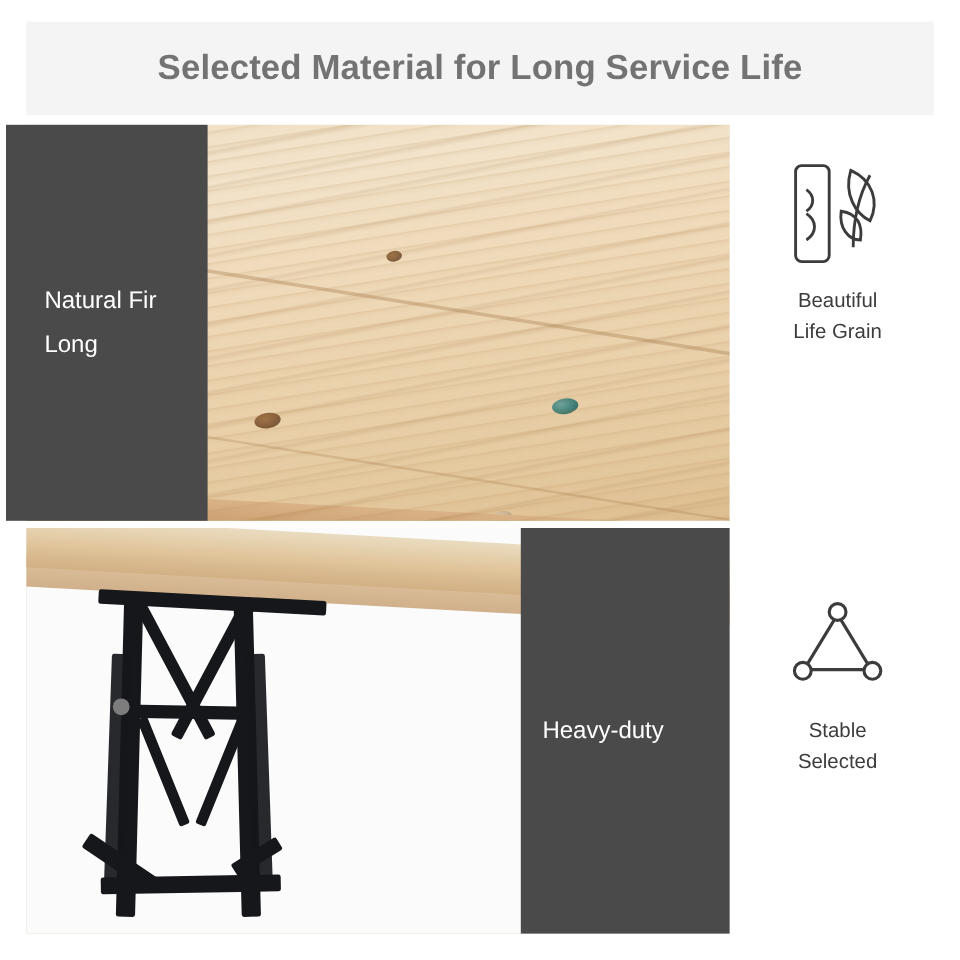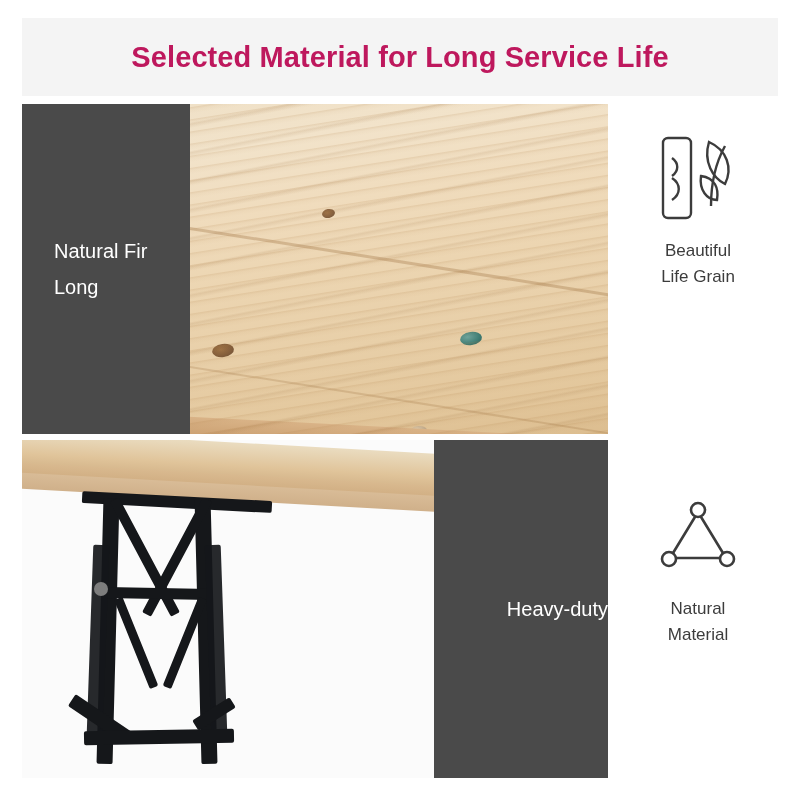--- a/index.html
+++ b/index.html
@@ -21,21 +21,21 @@
     left: 22px; top: 18px;
     width: 756px; height: 78px;
     background: #f4f4f4;
     display: flex;
     align-items: center;
     justify-content: center;
   }
   .header-title {
     font-size: 29px;
     font-weight: bold;
-    color: #be185d;
+    color: #737373;
     letter-spacing: 0.1px;
     text-align: center;
   }
 
   
   .panel {
     position: absolute;
     overflow: hidden;
     background: #e8dcc8;
   }
@@ -151,28 +151,27 @@
   
   .label-block {
     position: absolute;
     background: #4a4a4a;
     display: flex;
     flex-direction: column;
     justify-content: center;
     padding-left: 32px;
   }
   .label-top {
-    left: 22px; top: 104px;
+    left: 5px; top: 104px;
     width: 168px; height: 330px;
   }
   .label-bottom {
     left: 434px; top: 440px;
     width: 174px; height: 338px;
     padding-left: 18px;
-    align-items: flex-end;
   }
   .label-line {
     color: #ffffff;
     font-size: 20px;
     line-height: 36px;
     white-space: nowrap;
   }
 
   
   .feature {
@@ -268,18 +267,18 @@
   <div class="feature feature-stable">
     <div class="feature-icon">
       <svg width="86" height="72" viewBox="0 0 86 72" fill="none" stroke="#3c3c3c" stroke-width="2.6">
         <path d="M43 12 L71 58 L15 58 Z" stroke-linejoin="round"></path>
         <circle cx="43" cy="10" r="7" fill="#ffffff"></circle>
         <circle cx="72" cy="59" r="7" fill="#ffffff"></circle>
         <circle cx="14" cy="59" r="7" fill="#ffffff"></circle>
       </svg>
     </div>
     <div class="feature-text">
-      <div>Natural</div>
-      <div>Material</div>
+      <div>Stable</div>
+      <div>Selected</div>
     </div>
   </div>
 
 </div>
 
 </body></html>

